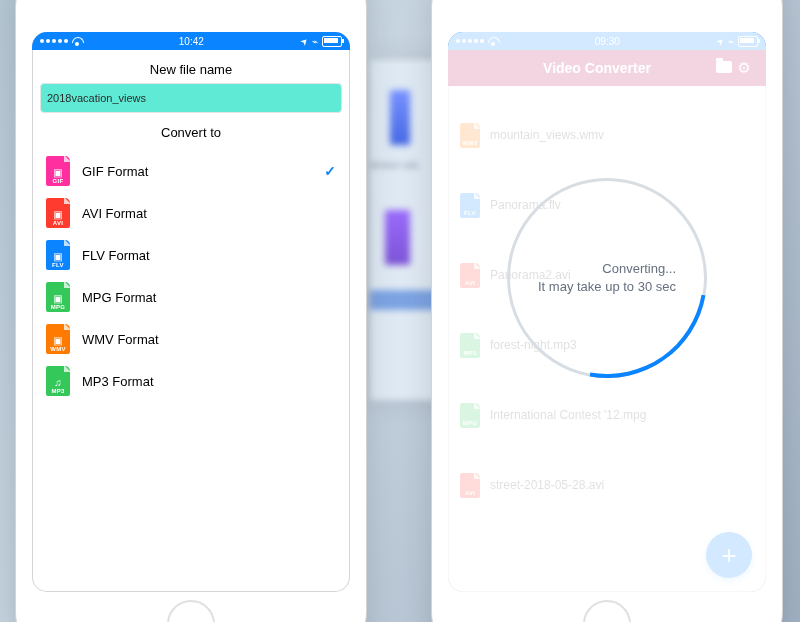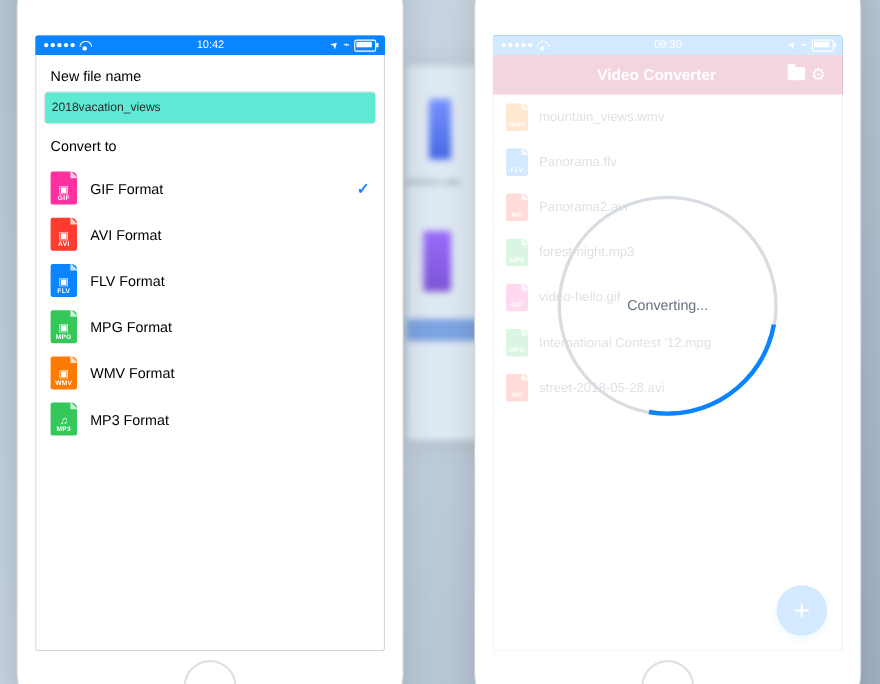--- a/index.html
+++ b/index.html
@@ -52,21 +52,21 @@
   .phone.right { left: 432px; }
   .phone .home {
     position:absolute; bottom:12px; left:50%; transform:translateX(-50%);
     width:44px; height:44px; border-radius:50%;
     border:2px solid #e0e0e4;
   }
   .screen {
     position:absolute; left:16px; top:72px;
     width:318px; height:560px;
     background:#fff;
-    border-radius:3px;
+    border-radius:15px;
     overflow:hidden;
     box-shadow: inset 0 0 0 1px #d5d5d8;
   }
 
   
   .statusbar {
     height:18px; background:#0b84ff; color:#fff;
     display:flex; align-items:center; justify-content:space-between;
     padding:0 8px; font-size:10px; font-weight:500;
   }
@@ -85,21 +85,21 @@
 
   .navbar {
     height:36px; background:#0b84ff; color:#fff;
     display:flex; align-items:center; justify-content:space-between;
     padding:0 12px; font-size:14px;
   }
   .navbar .title { font-weight:600; }
   .navbar .navbtn { font-weight:400; }
 
   
-  .section-lbl { font-size:13px; color:#000; padding:12px 14px 6px; }
+  .section-lbl { font-size:13px; color:#000; padding:12px 14px 6px;text-align:center; }
   .filename-field {
     margin:0 8px; height:28px;
     background:#5eead4; border:1px solid #e4e4e7; border-radius:4px;
     padding:0 6px; font-size:11px; color:#2b2b2b;
     display:flex; align-items:center;
   }
   .list { margin-top:4px; }
   .fmt-row {
     display:flex; align-items:center; height:42px;
     padding:0 14px; gap:12px; font-size:13px; color:#000;
@@ -127,21 +127,21 @@
   .right .navbar { background:#be185d; }
   .right .navbar .title { flex:1; text-align:center; }
   .right .navbar .iconbtn { width:20px; text-align:center; }
   .folder-icon,.gear-icon{ display:inline-block; }
   .folder-icon{ width:16px;height:12px;background:#fff;border-radius:2px;position:relative;}
   .folder-icon::before{content:'';position:absolute;left:0;top:-3px;width:7px;height:3px;background:#fff;border-radius:1px 1px 0 0;}
   .gear-icon{ font-size:15px;}
 
   .files .row {
     display:flex; align-items:center; height:40px; padding:0 12px; gap:10px;
-    border-bottom:1px solid #f2f2f4; font-size:12px; color:#555;
+    border-bottom:1px solid #f2f2f4; font-size:12px; color:#555;margin-top:29px;
   }
   .files .row .file-ico { width:20px; height:25px; }
   .files { position:relative; z-index:1; }
 
   .progress-wrap {
     position:absolute; left:50%; top:44%; transform:translate(-50%,-50%);
     width:200px; height:200px; z-index:10;
     display:flex; align-items:center; justify-content:center;
     text-align:right;
   }
@@ -304,26 +304,20 @@
             </div>
             <span>Panorama2.avi</span>
           </div>
           <div class="row">
             <div class="file-ico c-green">
               <div class="ext">MP3</div>
             </div>
             <span>forest-night.mp3</span>
           </div>
           <div class="row">
-            <div class="file-ico c-pink">
-              <div class="ext">GIF</div>
-            </div>
-            <span>video-hello.gif</span>
-          </div>
-          <div class="row">
             <div class="file-ico c-green">
               <div class="ext">MPG</div>
             </div>
             <span>International Contest '12.mpg</span>
           </div>
           <div class="row">
             <div class="file-ico c-red">
               <div class="ext">AVI</div>
             </div>
             <span>street-2018-05-28.avi</span>
@@ -336,18 +330,19 @@
 
       <div class="overlay"></div>
 
       <div class="progress-wrap">
         <div class="progress-ring">
           <div class="ring-bg"></div>
           <div class="ring-arc"></div>
         </div>
         <div class="progress-text">
           <div class="l1">Converting...</div>
+          <div>It may take up to 30 sec</div>
         </div>
       </div>
     </div>
     <div class="home"></div>
   </div>
 </div>
 
 </body></html>

